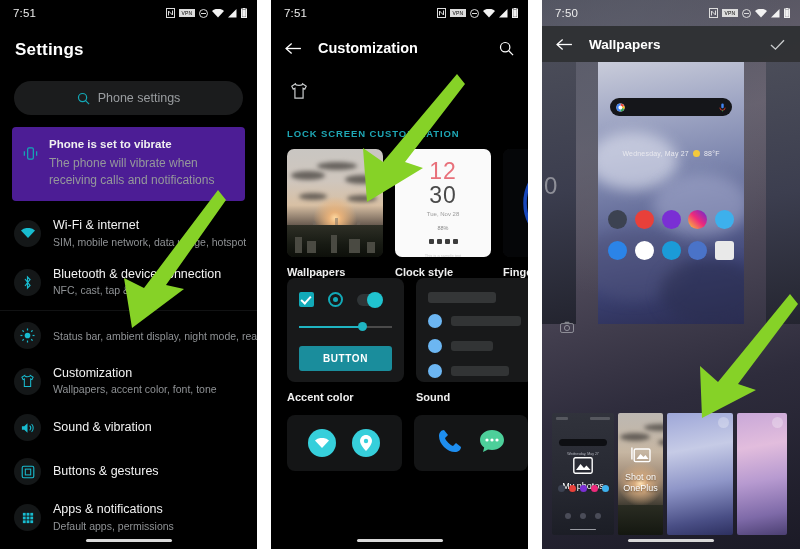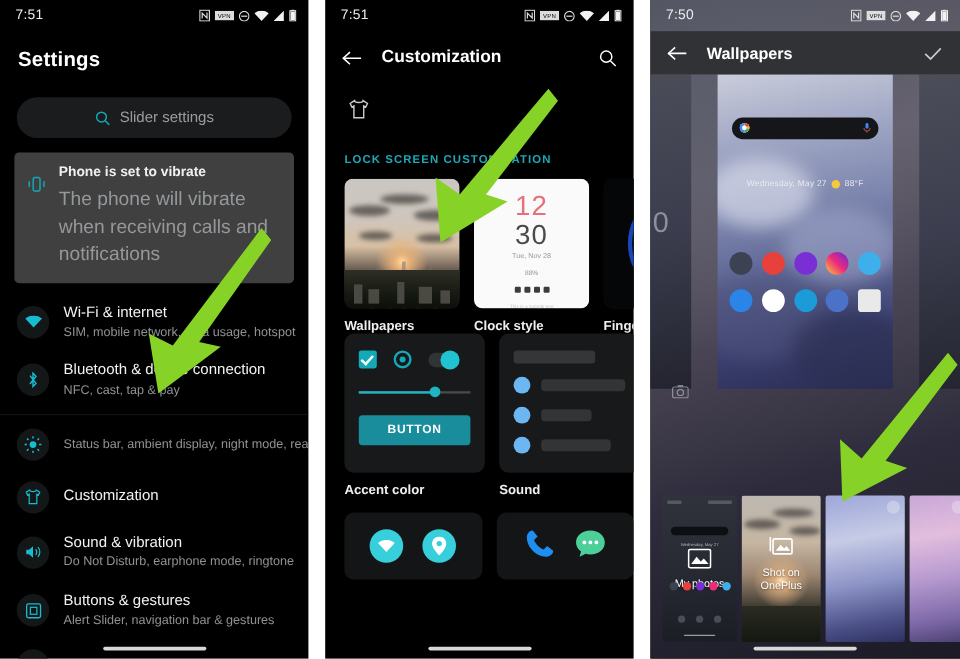--- a/index.html
+++ b/index.html
@@ -48,28 +48,28 @@
   .search-bar {
     margin: 21px 14px 0 14px;
     height: 34px; border-radius: 18px;
     background: #1b1c1d;
     display: flex; align-items: center; justify-content: center;
     gap: 8px;
   }
   .search-bar .ph { color: #9a9da0; font-size: 12.5px; }
   .vibrate-card {
     margin: 12px 12px 0 12px;
-    background: #404040;
+    background: #4c1d95;
     border-radius: 4px;
     display: flex; gap: 10px;
     padding: 10px 12px 12px 10px;
   }
   .vibrate-icon { flex: 0 0 auto; padding-top: 8px; }
   .vibrate-t { color: #f0f0f0; font-size: 11.5px; font-weight: bold; line-height: 1.35; }
-  .vibrate-s { color: #95989b; font-size: 16px; line-height: 1.45; margin-top: 2px; }
+  .vibrate-s { color: #95989b; font-size: 12px; line-height: 1.45; margin-top: 2px; }
 
   .sgroup { margin-top: 9px; }
   .sgroup + .sgroup { border-top: 1px solid #111213; padding-top: 3px; margin-top: 3px; }
   .srow {
     display: flex; align-items: center; gap: 12px;
     padding: 8px 12px 9px 14px;
   }
   .sicon {
     flex: 0 0 auto;
     width: 27px; height: 27px; border-radius: 50%;
@@ -137,21 +137,21 @@
   .cs-b { font-size: 5.5px; color: #8a8a8a; margin-top: 8px; }
   .cs-icons { display: flex; gap: 3px; margin-top: 8px; align-items: center; }
   .cs-icons i { width: 5px; height: 5px; background: #3c3c3c; display: block; border-radius: 1px; }
   .cs-f { font-size: 4px; color: #c8c8c8; margin-top: 9px; }
 
   
   .fp { position: absolute; inset: 0; background: #050608; }
 
   
   .bigcard {
-    width: 117px; height: 116px; border-radius: 8px;
+    width: 117px; height: 104px; border-radius: 8px;
     background: #18191a; padding: 14px 12px;
   }
   .ac-row { display: flex; align-items: center; gap: 14px; }
   .chk { width: 15px; height: 15px; border-radius: 2px; background: #12aab8; position: relative; }
   .chk::after {
     content: ""; position: absolute; left: 4px; top: 2px;
     width: 4px; height: 8px; border: solid #fff; border-width: 0 2px 2px 0;
     transform: rotate(42deg);
   }
   .rad { width: 15px; height: 15px; border-radius: 50%; border: 2px solid #12aab8; position: relative; }
@@ -245,21 +245,21 @@
 
   .wprow {
     position: absolute; left: 0; right: 0; bottom: 14px; height: 132px; z-index: 7;
     display: flex; gap: 4px; padding: 0 10px; align-items: flex-end;
   }
   .wpitem { height: 122px; border-radius: 2px; overflow: hidden; position: relative; flex: 0 0 auto; }
   .wp-myphotos {
     width: 62px;
     background: linear-gradient(175deg, #31333c 0%, #272932 55%, #1b1d25 100%);
   }
-  .wp-shot { width: 66px; margin-top: 32px; }
+  .wp-shot { width: 45px; margin-top: 32px; }
   .wp-b {
     width: 66px;
     background: linear-gradient(170deg, #9ea7d8 0%, #c6cbe6 30%, #8f96c8 58%, #4a4f86 85%, #2d3060 100%);
   }
   .wp-c {
     width: 50px;
     background: linear-gradient(170deg, #c9a8d8 0%, #e2bddd 28%, #b79ad0 55%, #7e6aa8 82%, #4b3f72 100%);
   }
   .wp-label {
     position: absolute; left: 0; right: 0; top: 48%;
@@ -329,21 +329,21 @@
       </span>
     </div>
 
     <div class="settings-title">Settings</div>
 
     <div class="search-bar">
       <svg width="13" height="13" viewBox="0 0 14 14">
         <circle cx="6" cy="6" r="4.4" fill="none" stroke="#13a8b6" stroke-width="1.3"></circle>
         <line x1="9.3" y1="9.3" x2="13" y2="13" stroke="#13a8b6" stroke-width="1.3"></line>
       </svg>
-      <span class="ph">Slider settings</span>
+      <span class="ph">Phone settings</span>
     </div>
 
     <div class="vibrate-card">
       <span class="vibrate-icon">
         <svg width="17" height="17" viewBox="0 0 18 18">
           <rect x="6" y="3" width="6" height="12" rx="1.4" fill="none" stroke="#13a8b6" stroke-width="1.3"></rect>
           <line x1="2.5" y1="6.5" x2="2.5" y2="11.5" stroke="#13a8b6" stroke-width="1.3"></line>
           <line x1="15.5" y1="6.5" x2="15.5" y2="11.5" stroke="#13a8b6" stroke-width="1.3"></line>
         </svg>
       </span>
@@ -400,62 +400,65 @@
         </span>
       </div>
       <div class="srow">
         <span class="sicon">
           <svg width="15" height="14" viewBox="0 0 16 15">
               <path d="M5 1.5 L2 3.5 L3.2 6 L4.6 5.2 V13.5 H11.4 V5.2 L12.8 6 L14 3.5 L11 1.5 C11 3.3 5 3.3 5 1.5 Z" fill="none" stroke="#18bcd0" stroke-width="1.1"></path>
             </svg>
         </span>
         <span class="stext">
           <div class="stitle">Customization</div>
+          <div class="ssub">Wallpapers, accent color, font, tone</div>
         </span>
       </div>
       <div class="srow">
         <span class="sicon">
           <svg width="15" height="14" viewBox="0 0 16 15">
               <path d="M2 5.5 H4.5 L8 2.3 V12.7 L4.5 9.5 H2 Z" fill="#18bcd0"></path>
               <path d="M10.3 5 A3.6 3.6 0 0 1 10.3 10" fill="none" stroke="#18bcd0" stroke-width="1.2"></path>
               <path d="M12.4 3.2 A6.3 6.3 0 0 1 12.4 11.8" fill="none" stroke="#18bcd0" stroke-width="1.1"></path>
             </svg>
         </span>
         <span class="stext">
           <div class="stitle">Sound &amp; vibration</div>
-          <div class="ssub">Do Not Disturb, earphone mode, ringtone</div>
         </span>
       </div>
       <div class="srow">
         <span class="sicon">
           <svg width="14" height="14" viewBox="0 0 15 15">
               <rect x="1.3" y="1.3" width="12.4" height="12.4" rx="1.6" fill="none" stroke="#18bcd0" stroke-width="1.2"></rect>
               <rect x="4.6" y="4.4" width="5.8" height="6.2" fill="none" stroke="#18bcd0" stroke-width="1.1"></rect>
             </svg>
         </span>
         <span class="stext">
           <div class="stitle">Buttons &amp; gestures</div>
-          <div class="ssub">Alert Slider, navigation bar &amp; gestures</div>
         </span>
       </div>
       <div class="srow">
         <span class="sicon">
           <svg width="14" height="14" viewBox="0 0 15 15">
               <g fill="#18bcd0">
                 <rect x="2" y="2" width="3" height="3"></rect>
                 <rect x="6" y="2" width="3" height="3"></rect>
                 <rect x="10" y="2" width="3" height="3"></rect>
                 <rect x="2" y="6" width="3" height="3"></rect>
                 <rect x="6" y="6" width="3" height="3"></rect>
                 <rect x="10" y="6" width="3" height="3"></rect>
                 <rect x="2" y="10" width="3" height="3"></rect>
                 <rect x="6" y="10" width="3" height="3"></rect>
                 <rect x="10" y="10" width="3" height="3"></rect>
               </g>
             </svg>
+        </span>
+        <span class="stext">
+          <div class="stitle">Apps &amp; notifications</div>
+          <div class="ssub">Default apps, permissions</div>
         </span>
       </div>
     </div>
 
     <div class="navpill"></div>
 
     <svg class="arrow" style="left:118px; top:190px;" width="110" height="145" viewBox="0 0 110 145">
       <polygon points="100,0 108,10 48,95 66,99 14,138 6,88 26,98" fill="#86d227"></polygon>
     </svg>
   </div>

